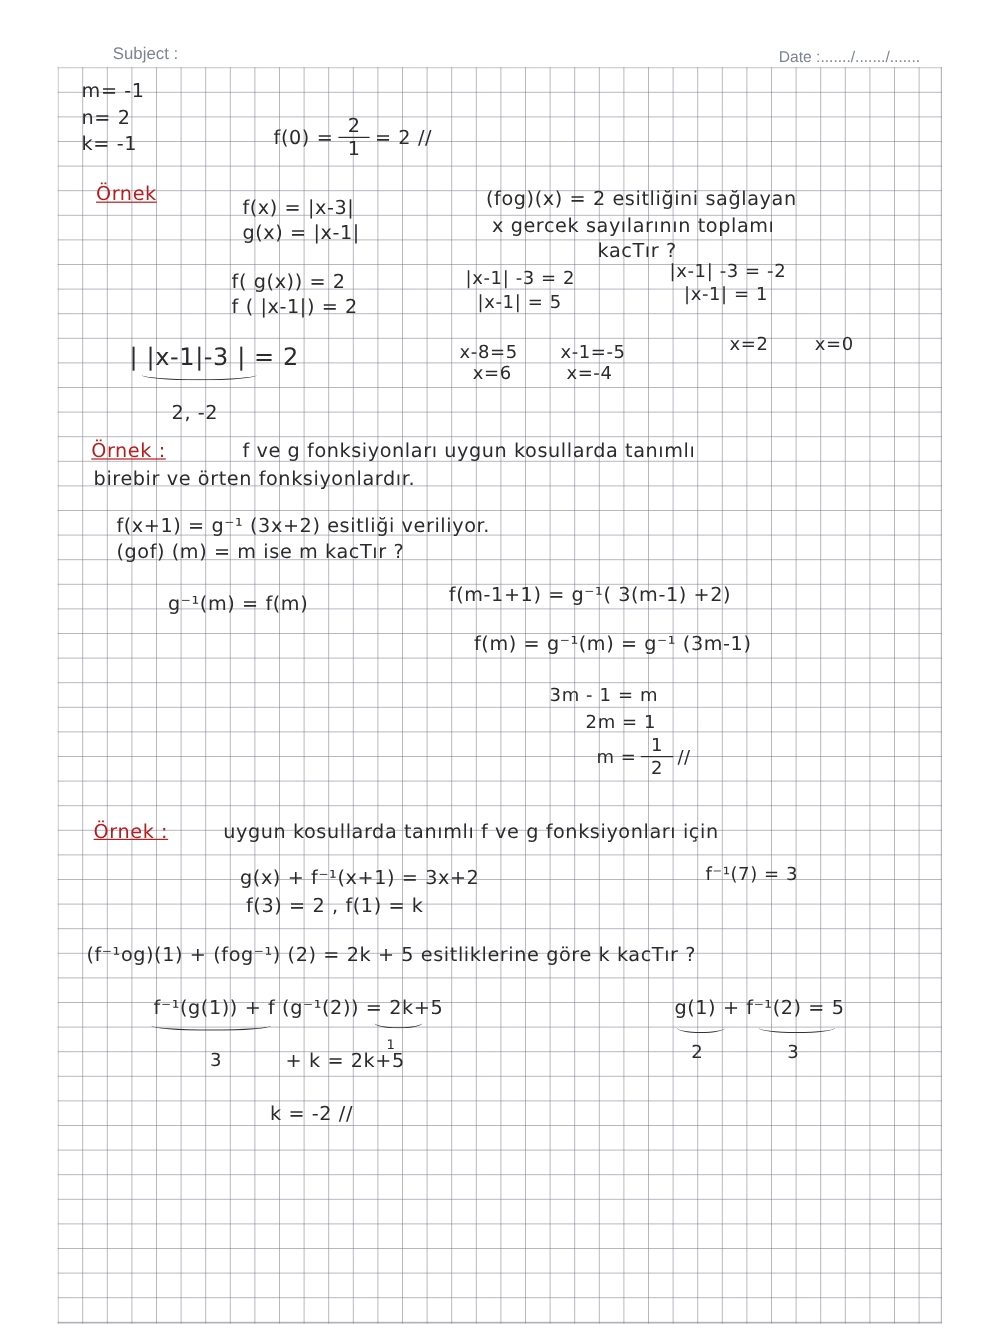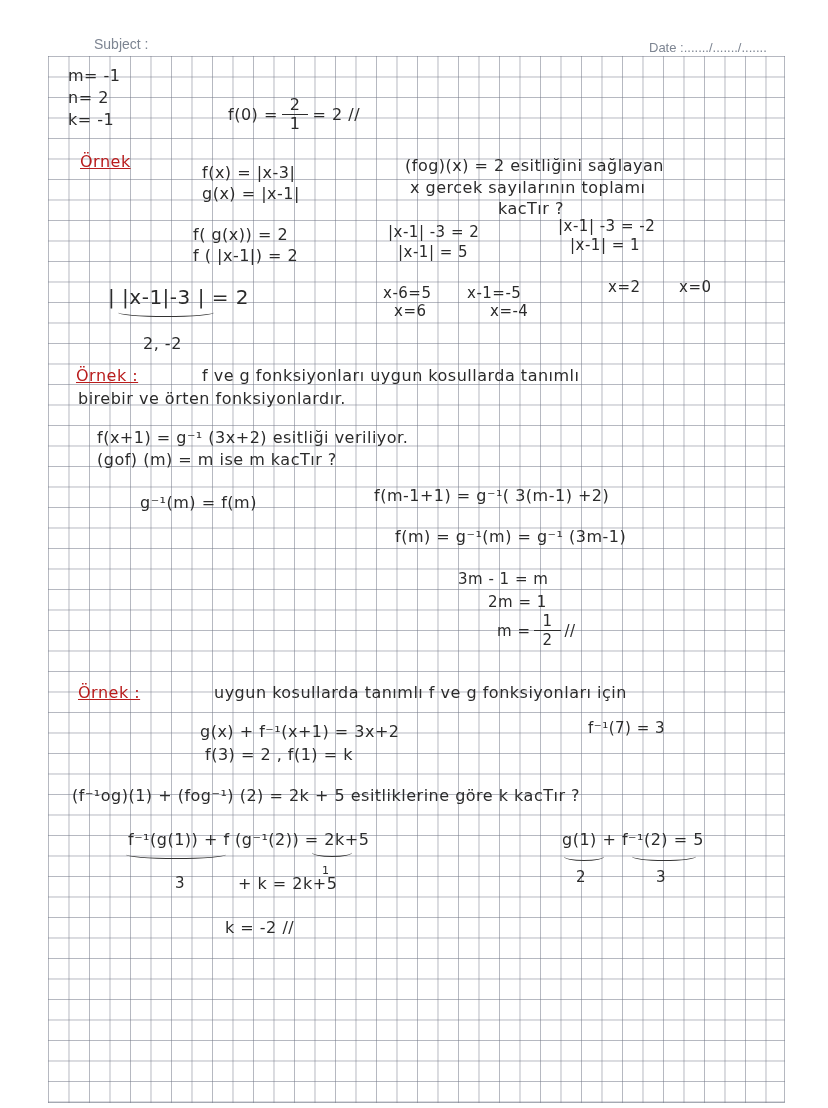--- a/index.html
+++ b/index.html
@@ -57,24 +57,24 @@
 <div class="hw" style="left:498px;top:199px;">kacTır ?</div>
 <div class="hw" style="left:193px;top:225px;">f( g(x)) = 2</div>
 <div class="hw" style="left:193px;top:246px;">f ( |x-1|) = 2</div>
 <div class="hw" style="left:108px;top:285px;font-size:20px;">| |x-1|-3 | = 2</div>
 <div class="brace" style="left:118px;top:308px;width:96px;"></div>
 <div class="hw" style="left:143px;top:334px;">2, -2</div>
 <div class="hw sm" style="left:388px;top:223px;">|x-1| -3 = 2</div>
 <div class="hw sm" style="left:398px;top:243px;">|x-1| = 5</div>
 <div class="hw sm" style="left:558px;top:217px;">|x-1| -3 = -2</div>
 <div class="hw sm" style="left:570px;top:236px;">|x-1| = 1</div>
-<div class="hw sm" style="left:383px;top:284px;">x-6=5</div>
+<div class="hw sm" style="left:383px;top:284px;">x-8=5</div>
 <div class="hw sm" style="left:394px;top:302px;">x=6</div>
 <div class="hw sm" style="left:467px;top:284px;">x-1=-5</div>
-<div class="hw sm" style="left:490px;top:302px;text-align:center;">x=-4</div>
+<div class="hw sm" style="left:472px;top:302px;text-align:center;">x=-4</div>
 <div class="hw sm" style="left:608px;top:278px;">x=2</div>
 <div class="hw sm" style="left:679px;top:278px;">x=0</div>
 
 <div class="hw ornek" style="left:76px;top:366px;">Örnek :</div>
 <div class="hw" style="left:202px;top:366px;">f  ve  g  fonksiyonları  uygun  kosullarda  tanımlı</div>
 <div class="hw" style="left:78px;top:389px;">birebir  ve  örten  fonksiyonlardır.</div>
 <div class="hw" style="left:97px;top:428px;">f(x+1) = g⁻¹ (3x+2)  esitliği  veriliyor.</div>
 <div class="hw" style="left:97px;top:450px;">(gof) (m) = m  ise  m  kacTır ?</div>
 <div class="hw" style="left:140px;top:493px;">g⁻¹(m) = f(m)</div>
 <div class="hw" style="left:374px;top:486px;">f(m-1+1) = g⁻¹( 3(m-1) +2)</div>
@@ -84,21 +84,21 @@
 <div class="hw sm" style="left:497px;top:612px;display:flex;align-items:center;">
   <span>m =</span>
   <span class="frac">
     <span class="num">1</span>
     <span class="den">2</span>
   </span>
   <span>//</span>
 </div>
 
 <div class="hw ornek" style="left:78px;top:683px;">Örnek :</div>
-<div class="hw" style="left:186px;top:683px;margin-left:28px;">uygun  kosullarda  tanımlı  f  ve  g  fonksiyonları  için</div>
+<div class="hw" style="left:186px;top:683px;">uygun  kosullarda  tanımlı  f  ve  g  fonksiyonları  için</div>
 <div class="hw" style="left:200px;top:722px;">g(x) + f⁻¹(x+1) = 3x+2</div>
 <div class="hw" style="left:205px;top:745px;">f(3) = 2 ,  f(1) = k</div>
 <div class="hw sm" style="left:588px;top:719px;">f⁻¹(7) = 3</div>
 <div class="hw" style="left:72px;top:786px;">(f⁻¹og)(1) + (fog⁻¹) (2) = 2k + 5   esitliklerine  göre  k  kacTır ?</div>
 <div class="hw" style="left:128px;top:830px;">f⁻¹(g(1))  +  f (g⁻¹(2)) =  2k+5</div>
 <div class="brace" style="left:126px;top:850px;width:100px;"></div>
 <div class="brace" style="left:312px;top:848px;width:40px;"></div>
 <div class="hw sm" style="left:175px;top:874px;">3</div>
 <div class="hw" style="left:238px;top:874px;">+  k  =  2k+5</div>
 <div class="hw sm" style="left:322px;top:864px;font-size:11px;">1</div>

